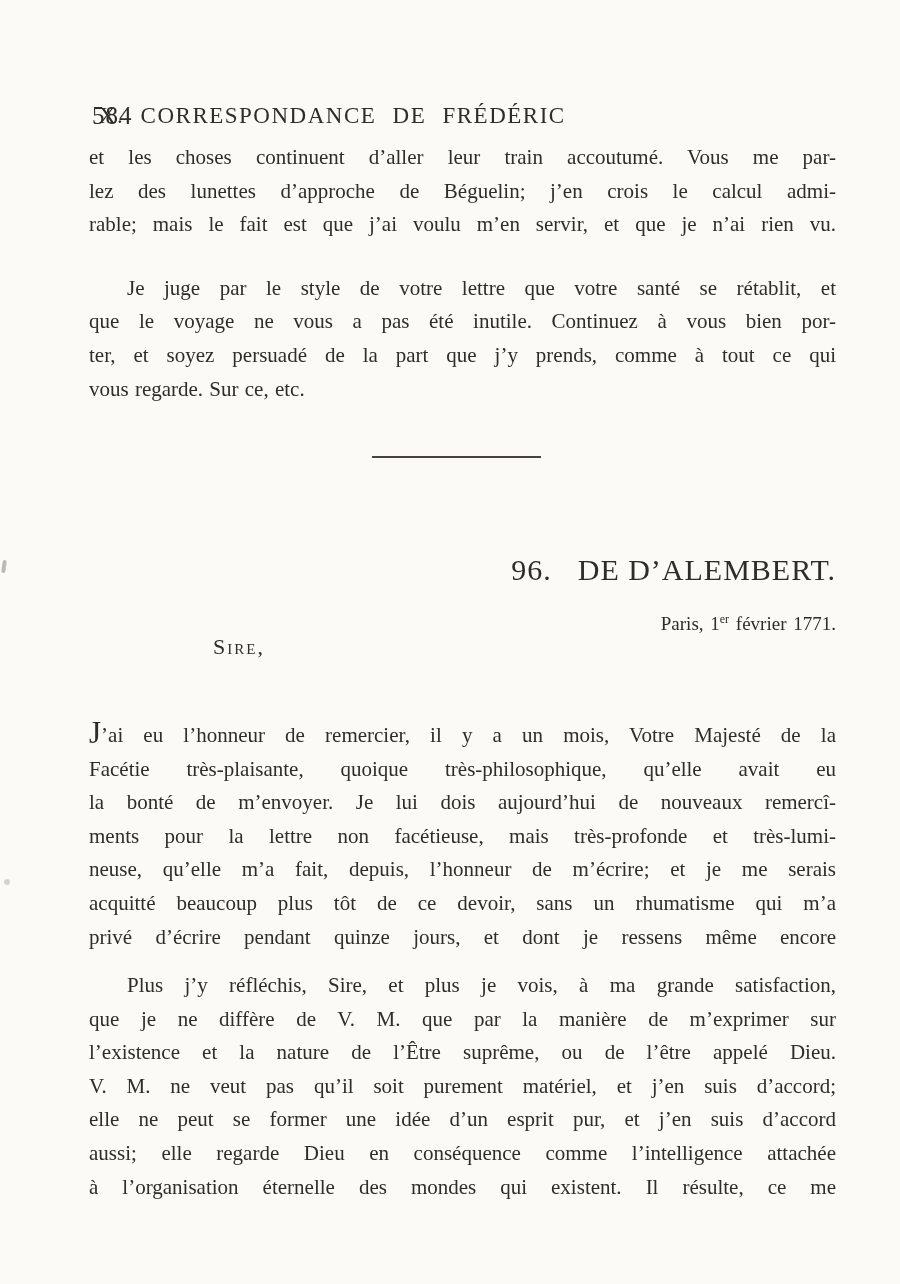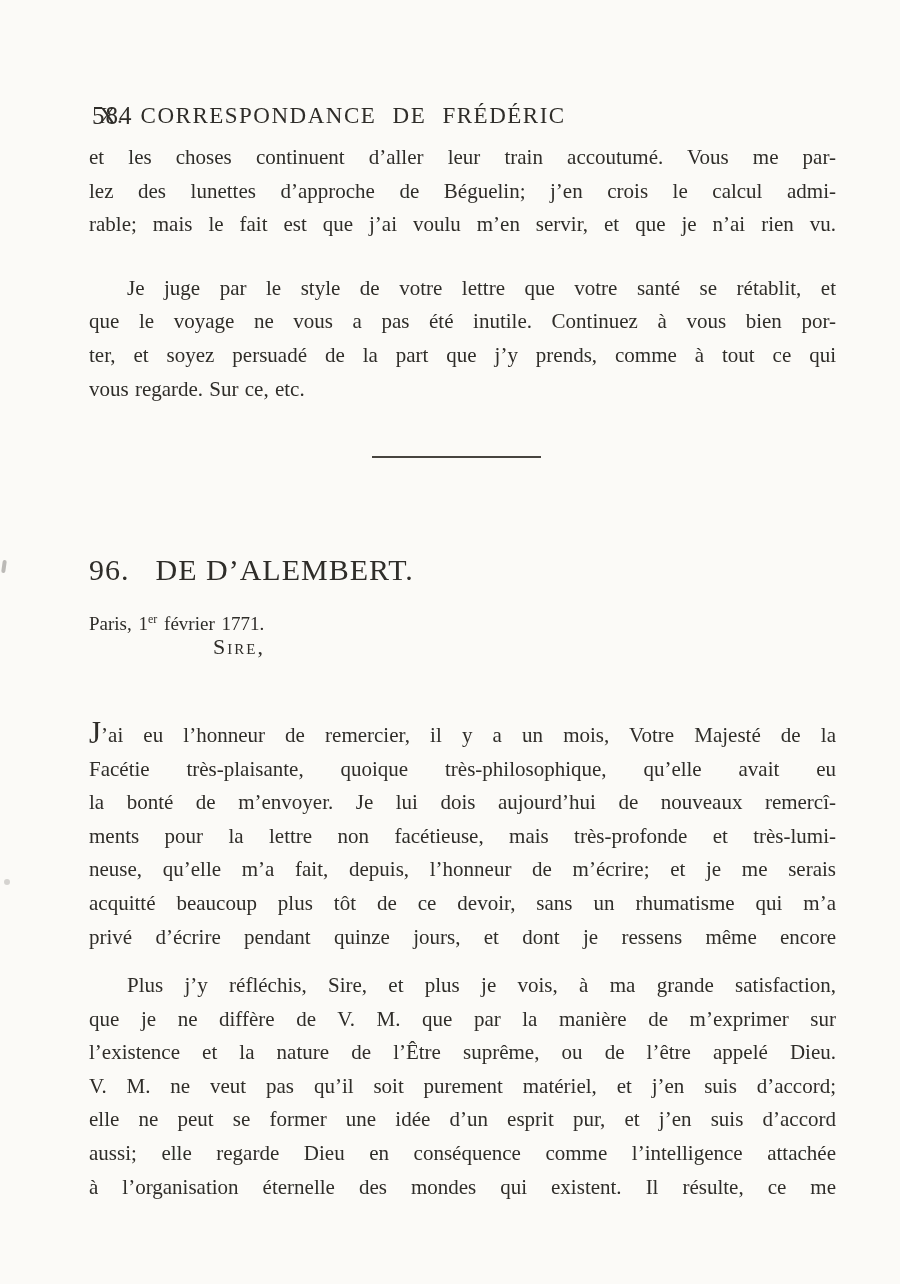--- a/index.html
+++ b/index.html
@@ -33,27 +33,27 @@
 
   .block-prev-1 { top: 141px; }
   .block-prev-2 { top: 241.8px; }
 
   .divider {
     position: absolute; top: 456px; left: 372px;
     width: 169px; height: 2px; background: #47443f;
   }
 
   .letter-heading {
-    top: 553px; text-align: left;
+    top: 553px; text-align: right;
     font-size: 30px; letter-spacing: 1px;
   }
   .heading-number { margin-right: 26px; }
 
   .dateline {
-    top: 612px; text-align: left; padding-right: 6px;
+    top: 612px; text-align: right; padding-right: 6px;
     font-size: 19px; word-spacing: 2px; font-family: Liberation Serif, serif;
   }
   .dateline sup { font-size: 12px; vertical-align: 7px; }
 
   .salutation {
     top: 634px; padding-left: 124px;
     font-size: 22px; font-variant: small-caps; letter-spacing: 2px;
   }
 
   .block-letter-1 { top: 675px; margin-top: 44px; }

